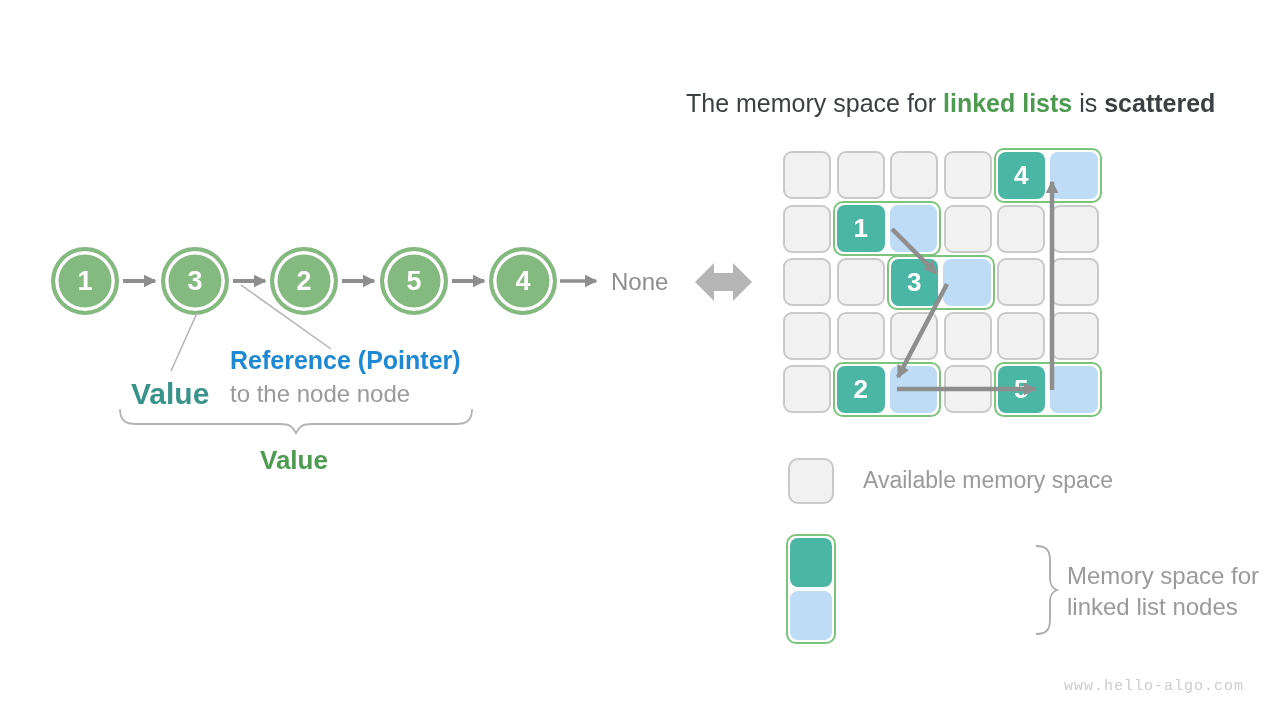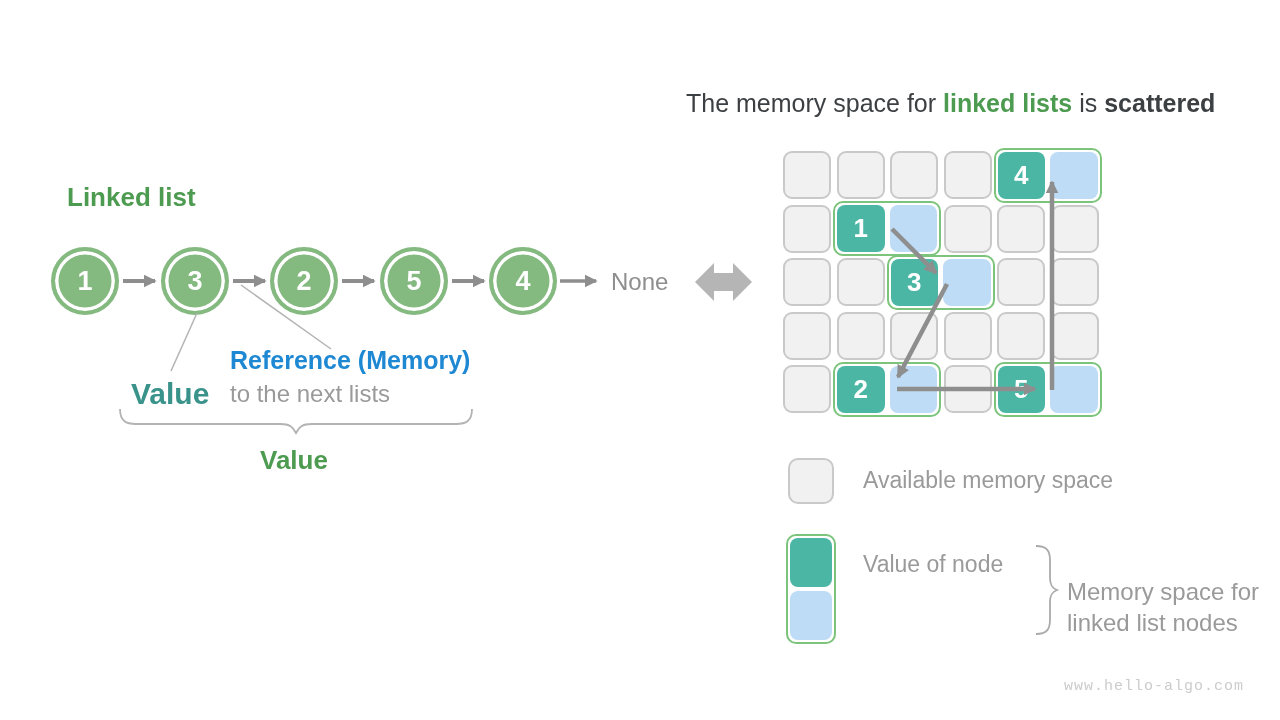--- a/index.html
+++ b/index.html
@@ -43,48 +43,47 @@
   .legend-cell { left:788px; top:458px; width:46px; height:46px; border-radius:10px;
                  background:#f1f1f1; border:2px solid #c9c9c9; }
   .legend-available { left:863px; top:467px; font-size:23px; color:#9a9a9a; }
   .legend-pair { left:786px; top:534px; width:50px; height:110px;
                  background:#fff; border:2px solid #7cc47c; border-radius:10px;
                  display:flex; flex-direction:column; gap:4px; padding:2px; }
   .legend-pair .val { flex:1; background:#4cb6a5; border-radius:8px; }
   .legend-pair .ptr { flex:1; background:#bedcf6; border-radius:8px; }
   .legend-value   { left:863px; top:551px; font-size:23px; color:#9a9a9a; }
   .legend-pointer { left:863px; top:601px; font-size:23px; color:#9a9a9a; }
-  .legend-group   { left:1067px; top:560px; font-size:24px; color:#9a9a9a; line-height:31px;margin-top:16px; }
+  .legend-group   { left:1067px; top:560px; font-size:24px; color:#9a9a9a; line-height:31px; }
 
   .watermark { left:1064px; top:678px; font-family:Liberation Mono, monospace;
                font-size:15px; color:#cccccc; letter-spacing:1px; }
 
   svg.overlay { position:absolute; left:0; top:0; width:1280px; height:720px;
                 pointer-events:none; z-index:3; }
 </style>
 </head>
 <body>
 
 <div class="stage">
 
   <div class="abs main-title"><span>The memory space for </span><span class="hl">linked lists</span><span> is </span><span class="em">scattered</span></div>
 
-  <div class="abs ll-heading">Linked list</div>
 
   <div class="abs ll-node" style="left:51px;">1</div>
   <div class="abs ll-node" style="left:161px;">3</div>
   <div class="abs ll-node" style="left:270px;">2</div>
   <div class="abs ll-node" style="left:380px;">5</div>
   <div class="abs ll-node" style="left:489px;">4</div>
 
   <div class="abs none-label">None</div>
 
   <div class="abs value-label">Value</div>
-  <div class="abs ref-label">Reference (Memory)</div>
-  <div class="abs ref-sub">to the next lists</div>
+  <div class="abs ref-label">Reference (Pointer)</div>
+  <div class="abs ref-sub">to the node node</div>
   <div class="abs node-label">Value</div>
 
   <div class="abs memory-grid">
     <div class="mem-pair" style="left:210.5px; top:-3.5px;">
         <div class="val">4</div>
         <div class="ptr"></div>
       </div>
     <div class="mem-pair" style="left:50px;    top:50px;">
         <div class="val">1</div>
         <div class="ptr"></div>
@@ -132,21 +131,20 @@
       <div class="mem-cell" style="left: 214px; top: 214px;"></div>
       <div class="mem-cell" style="left: 267.5px; top: 214px;"></div>
     </div>
 
   <div class="abs legend-cell"></div>
   <div class="abs legend-available">Available memory space</div>
   <div class="abs legend-pair">
     <div class="val"></div>
     <div class="ptr"></div>
   </div>
-  <div class="abs legend-value">Value of node</div>
   <div class="abs legend-group">
     <div>Memory space for</div>
     <div>linked list nodes</div>
   </div>
 
   <div class="abs watermark">www.hello-algo.com</div>
 
   <svg class="overlay">
     <defs>
       <marker id="ah" viewBox="0 0 12 12" refX="10.5" refY="6" markerWidth="13" markerHeight="13" markerUnits="userSpaceOnUse" orient="auto">

